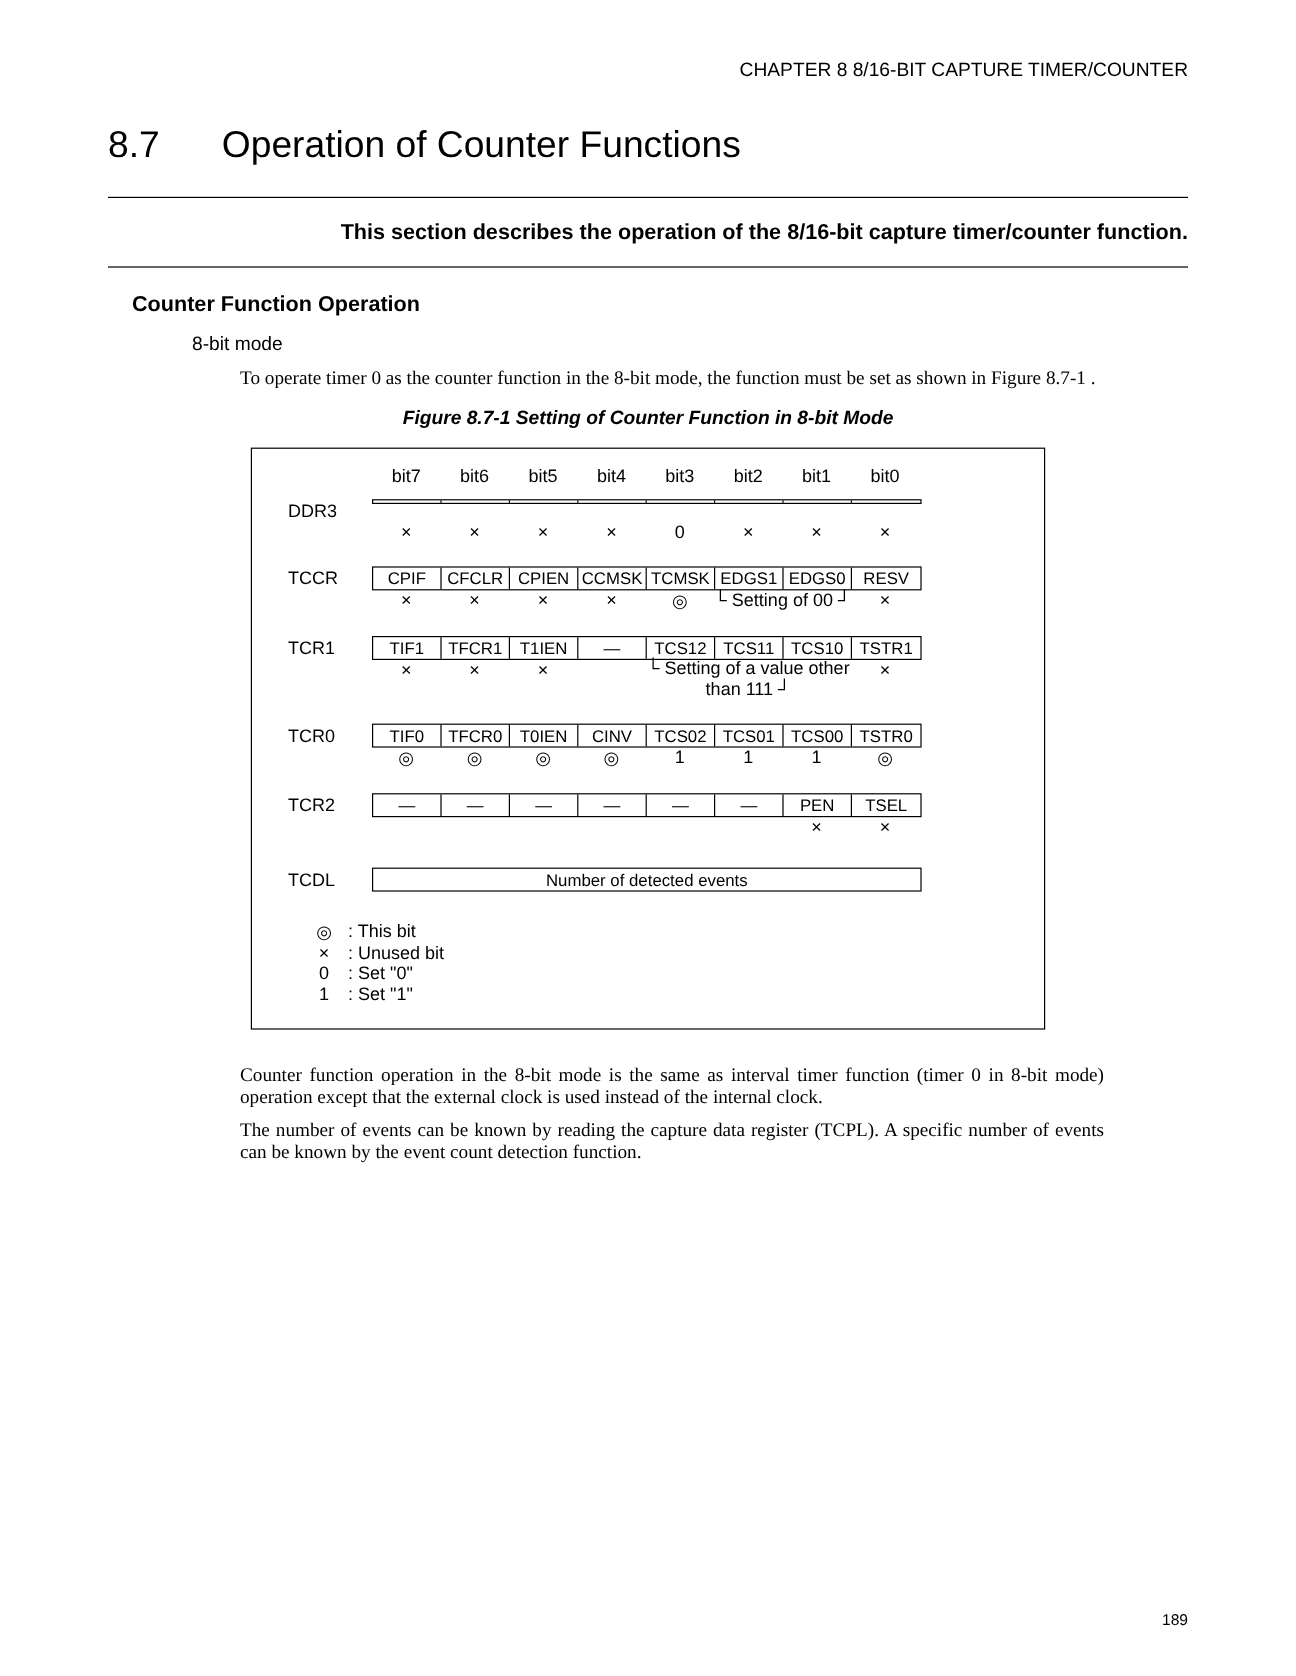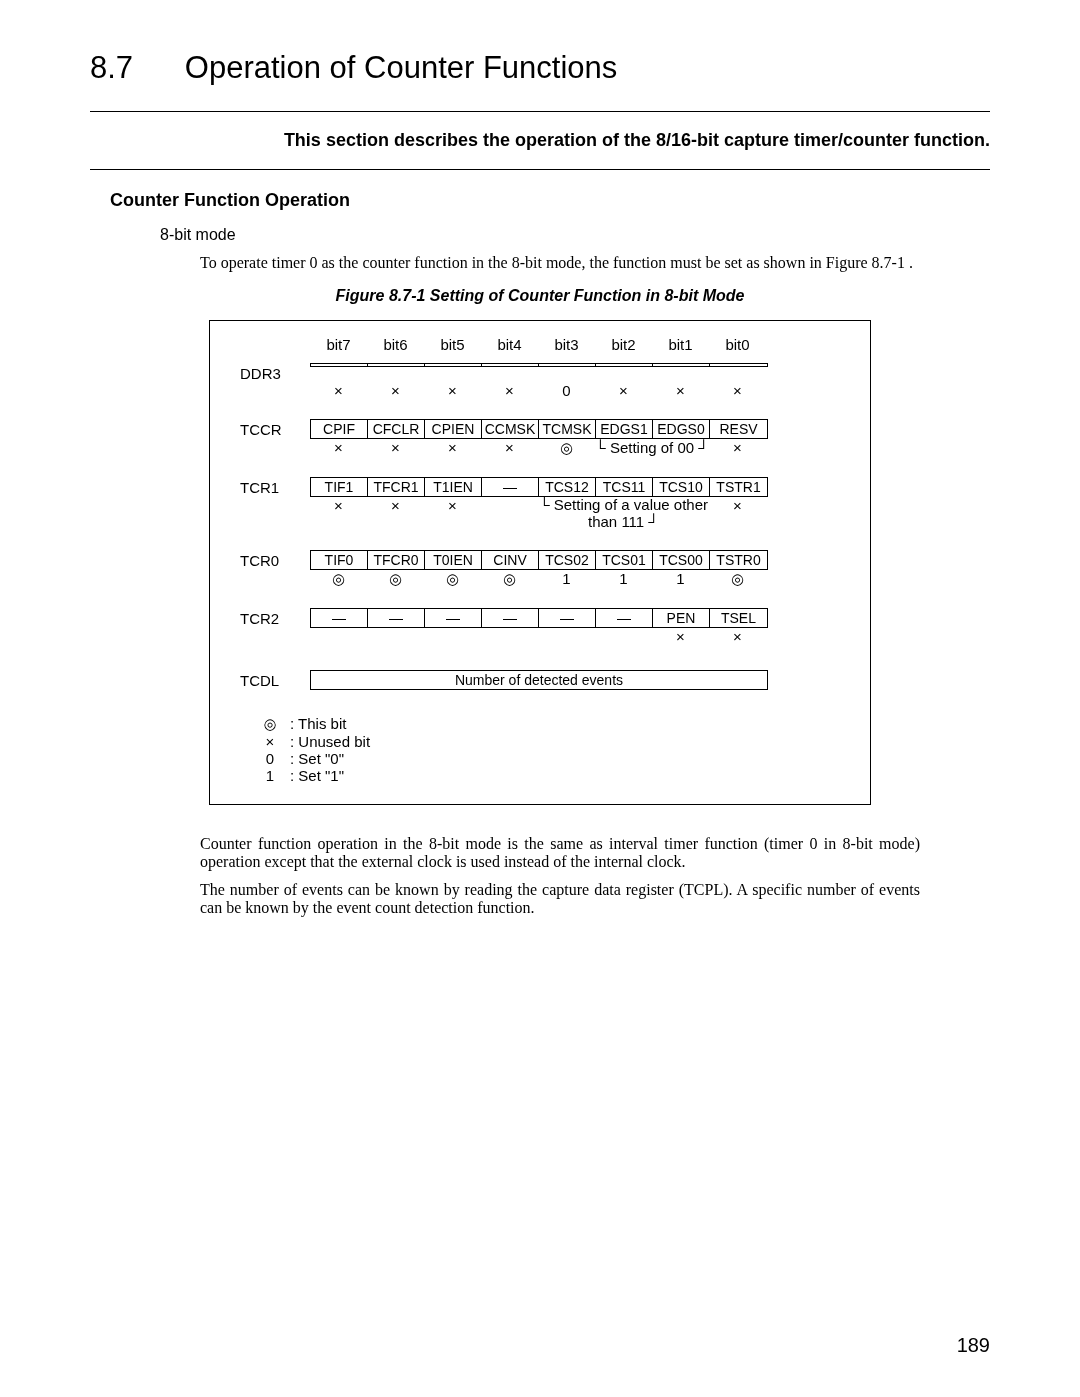--- a/index.html
+++ b/index.html
@@ -123,31 +123,32 @@
     margin-top: 25px;
     font-size: 15px;
     margin-left: 10px;
   }
   .legend-row { display: flex; }
   .legend-sym { width: 40px; text-align: center; }
   .page-num {
     position: absolute;
     bottom: 40px;
     right: 90px;
-    font-size: 20px;
+    font-size: 13px;
     text-align: right;
   }
   .span8 { width: 456px !important; border-right: none !important; }
   .brk { line-height: 1.1; }
 </style>
 </head>
 <body>
 
 <div class="page">
 
+  <div class="chapter-header">CHAPTER 8  8/16-BIT CAPTURE TIMER/COUNTER</div>
 
   <div class="section-title">
     <span>8.7</span>
     &nbsp;&nbsp;&nbsp;&nbsp;
     <span>Operation of Counter Functions</span>
   </div>
 
   <hr class="hr">
   <div class="intro">This section describes the operation of the 8/16-bit capture timer/counter function.</div>
   <hr class="hr">

